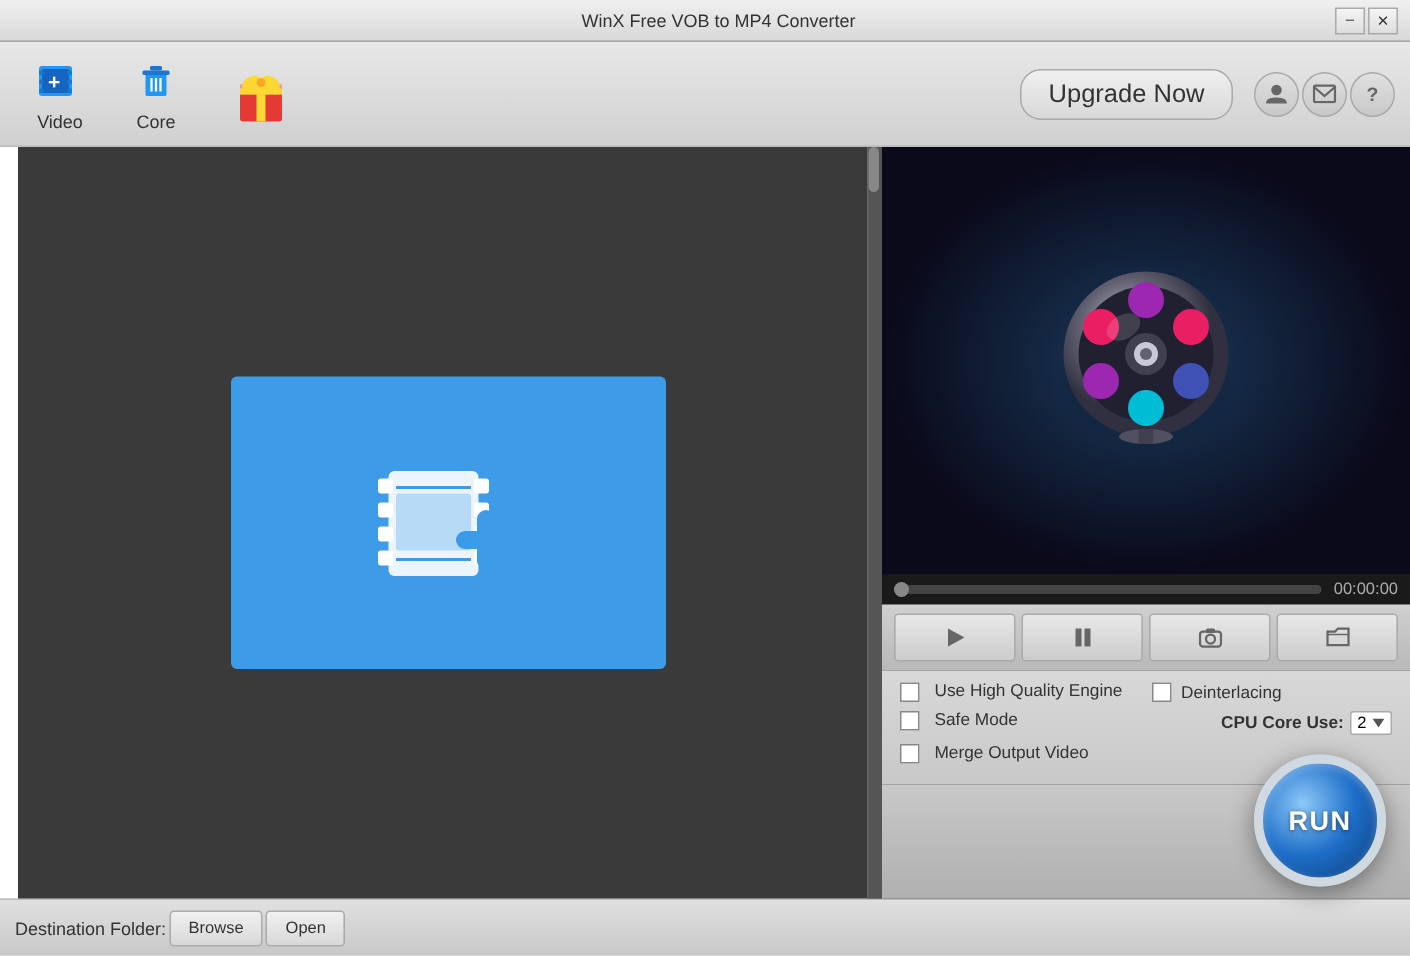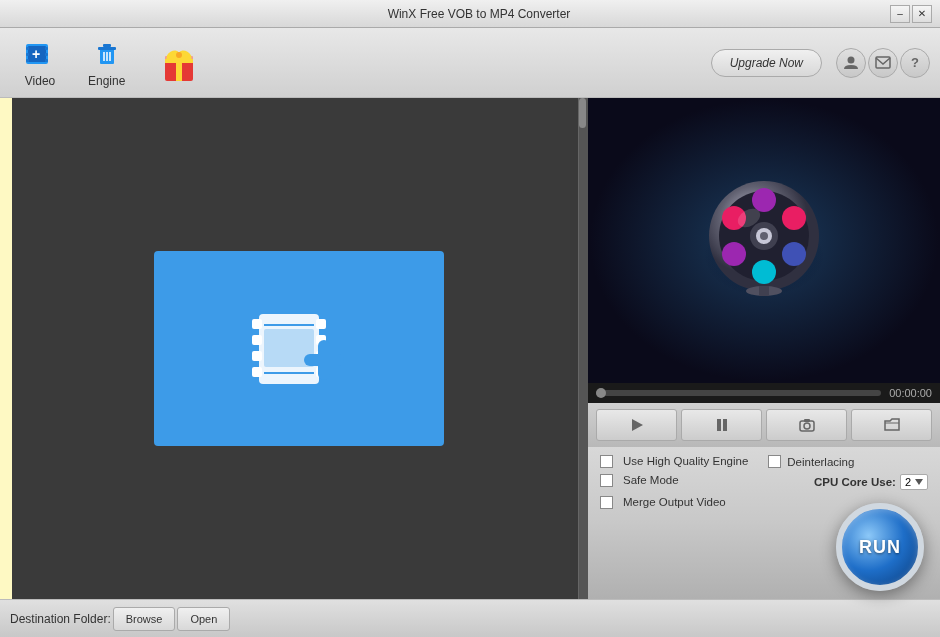--- a/index.html
+++ b/index.html
@@ -98,24 +98,23 @@
       justify-content: center;
     }
 
     
     .upgrade-btn {
       margin-left: auto;
       background: linear-gradient(to bottom, #f0f0f0, #d8d8d8);
       border: 1px solid #aaa;
       border-radius: 14px;
       padding: 6px 18px;
-      font-size: 12px;
-      color: #333;
-      cursor: pointer;
-      font-style: italic;
+      font-size: 17px;
+      color: #333;
+      cursor: pointer;
     }
 
     
     .icon-btns {
       display: flex;
       gap: 2px;
       margin-left: 10px;
     }
     .icon-round-btn {
       width: 30px;
@@ -128,21 +127,21 @@
       justify-content: center;
       cursor: pointer;
       font-size: 14px;
       color: #555;
     }
 
     
     .main-content {
       display: flex;
       height: calc(637px - 28px - 70px - 38px);
-      background: #fef9c3;
+      background: #ffffff;
       padding-left: 12px;
     }
 
     
     .left-panel {
       flex: 1;
       background: #3a3a3a;
       position: relative;
       display: flex;
       align-items: center;
@@ -402,21 +401,21 @@
     <div class="toolbar-btn-icon">
       <svg width="30" height="30" viewBox="0 0 30 30">
         <rect x="8" y="10" width="14" height="15" rx="1" fill="#2196F3"></rect>
         <rect x="6" y="8" width="18" height="3" rx="1" fill="#1976D2"></rect>
         <rect x="11" y="5" width="8" height="3" rx="1" fill="#1976D2"></rect>
         <line x1="12" y1="13" x2="12" y2="22" stroke="white" stroke-width="1.5"></line>
         <line x1="15" y1="13" x2="15" y2="22" stroke="white" stroke-width="1.5"></line>
         <line x1="18" y1="13" x2="18" y2="22" stroke="white" stroke-width="1.5"></line>
       </svg>
     </div>
-    <span class="toolbar-btn-label">Engine</span>
+    <span class="toolbar-btn-label">Core</span>
   </div>
 
 
   <div class="gift-btn">
     <div class="gift-icon">
       <svg width="44" height="44" viewBox="0 0 44 44">
 
         <rect x="8" y="20" width="28" height="20" rx="2" fill="#e53935"></rect>
         <rect x="8" y="15" width="28" height="7" rx="1" fill="#ef9a9a"></rect>
 

